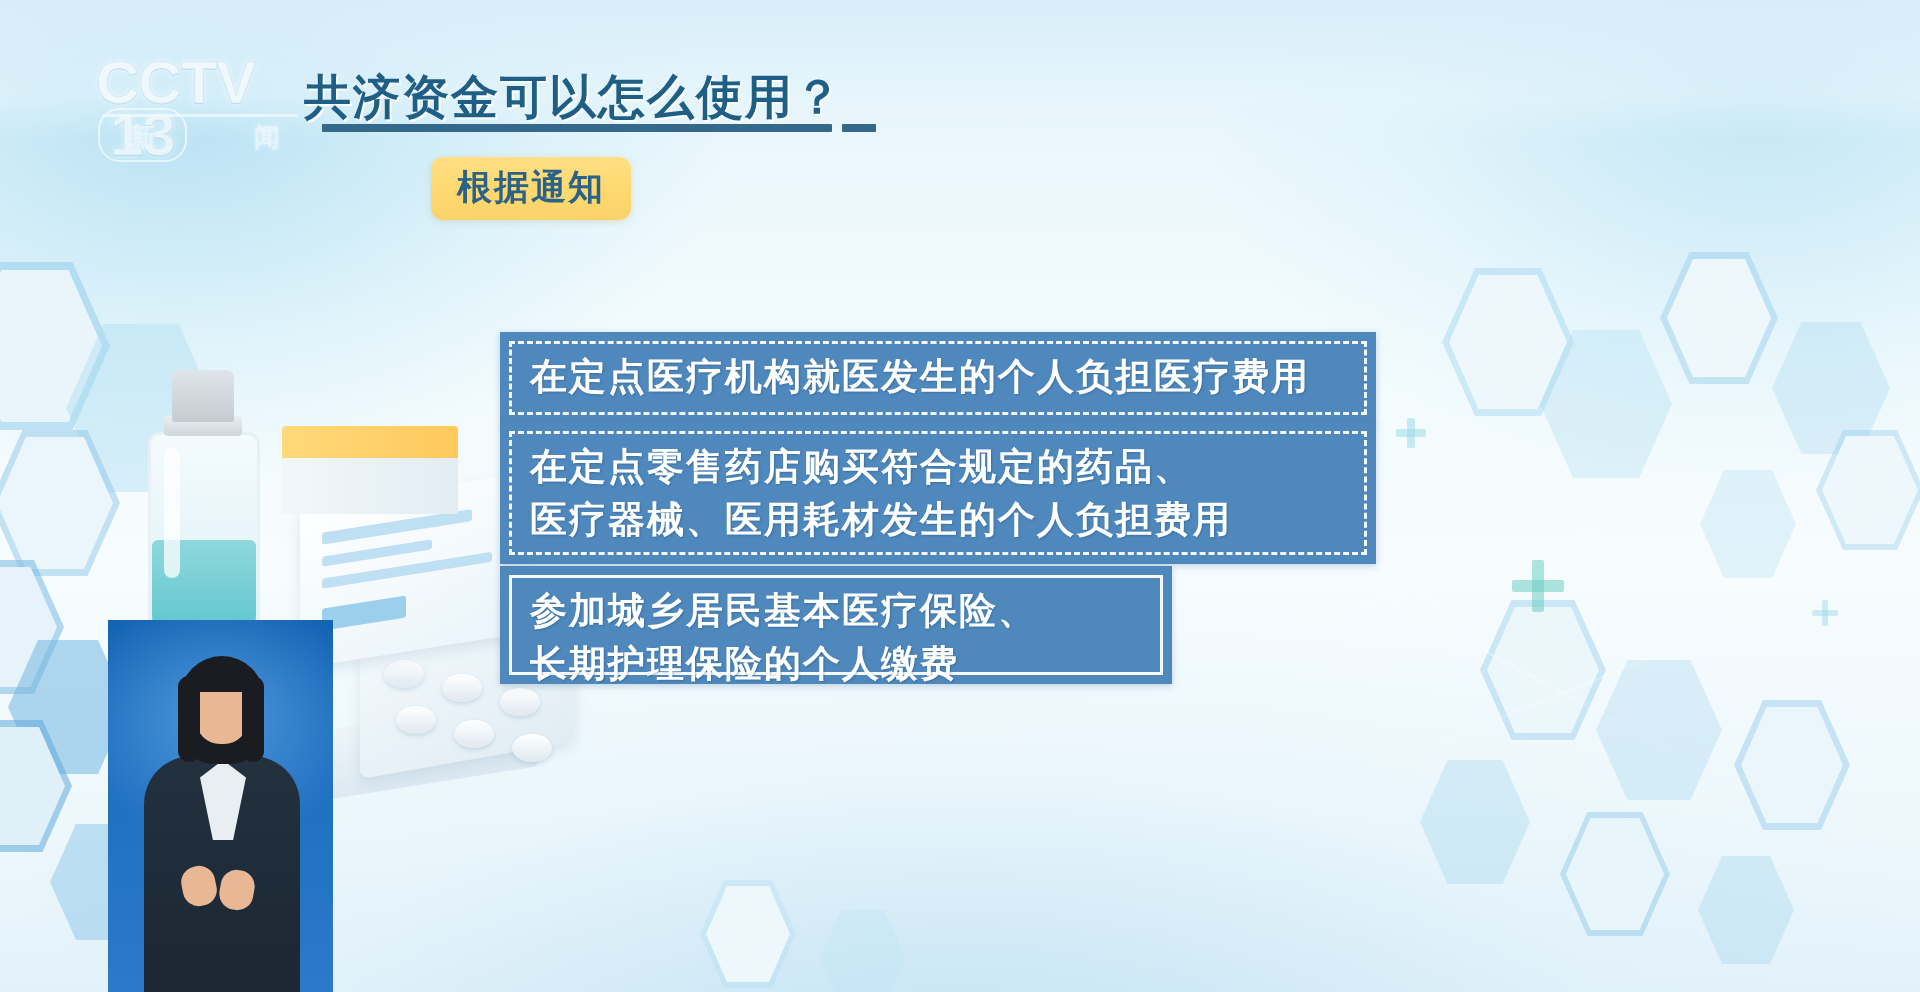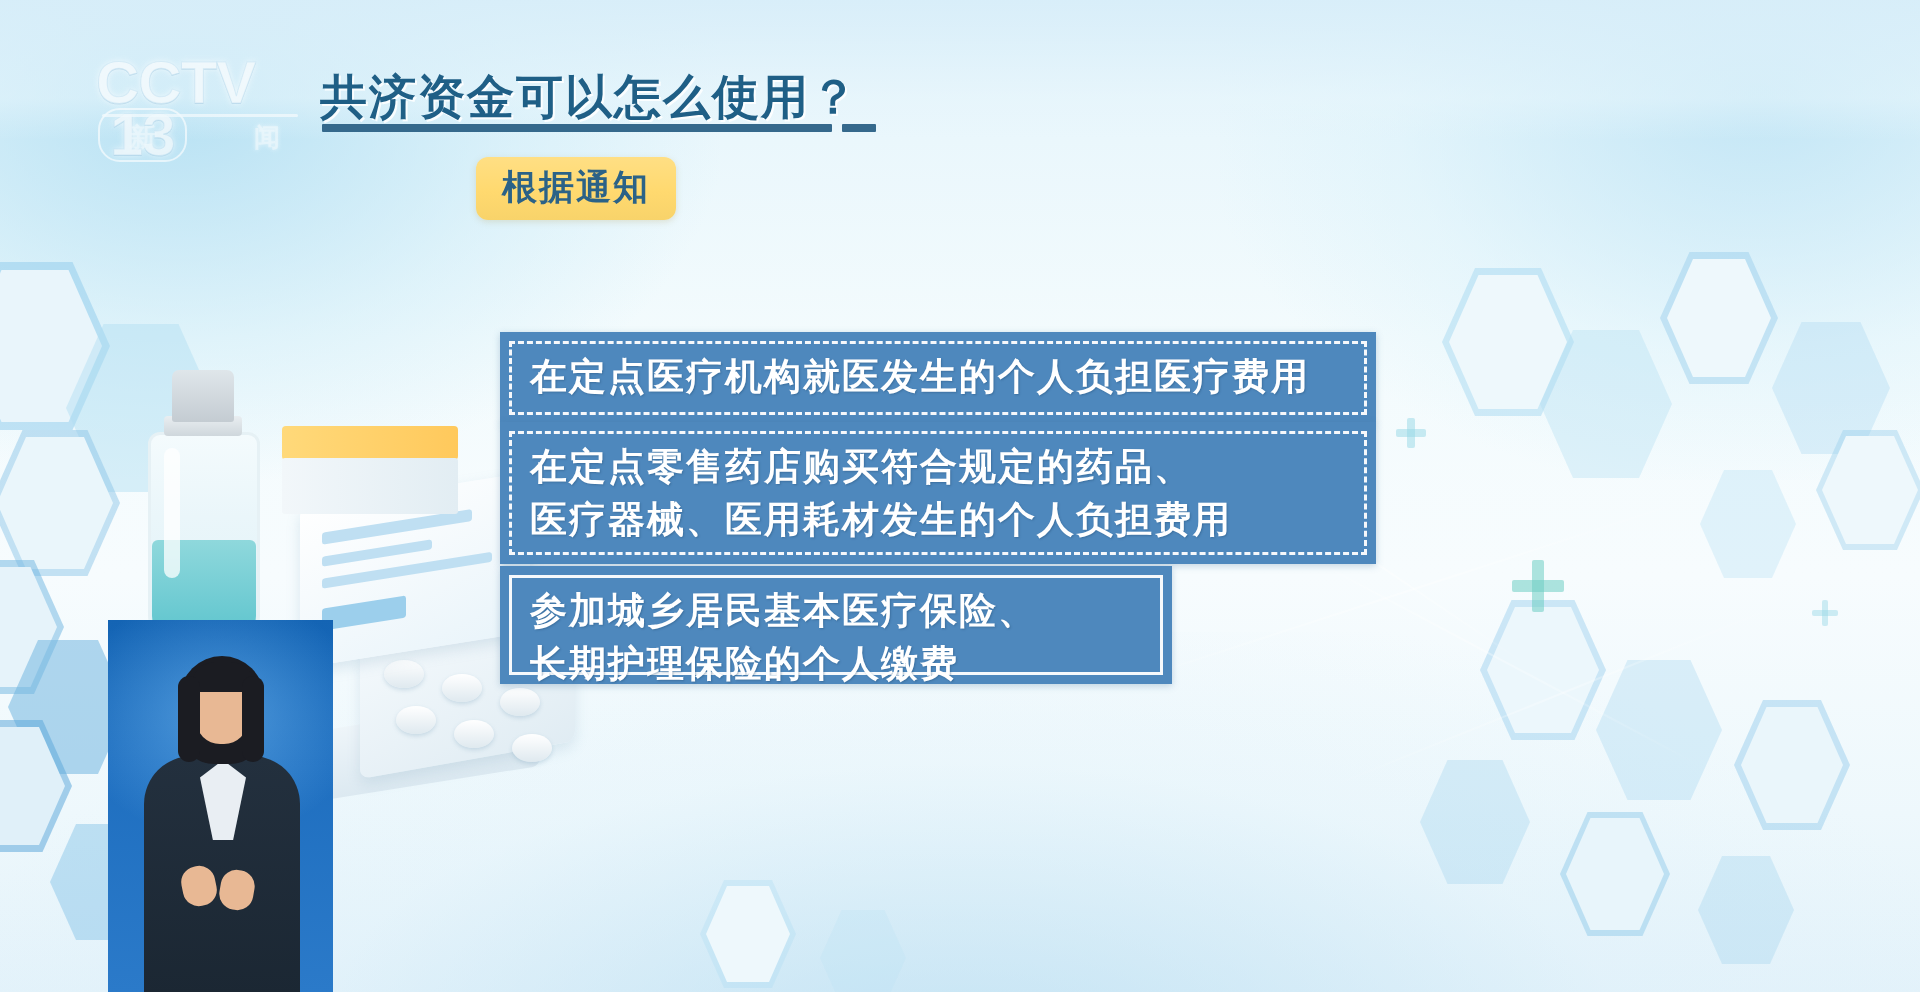--- a/index.html
+++ b/index.html
@@ -89,38 +89,38 @@
   .logo-sub{
     position:absolute; left:34px; top:62px; width:150px;
     display:flex; justify-content:space-between;
     font-size:26px; font-weight:bold;
     color:rgba(255,255,255,.62);
     text-shadow:0 0 4px rgba(255,255,255,.8);
   }
 
   
   .title{
-    position:absolute; left:320px; top:66px;
+    position:absolute; left:304px; top:66px;
     font-size:47px; font-weight:bold; letter-spacing:2px;
     color:#1f5f86;
     text-shadow:2px 2px 0 rgba(255,255,255,.85);
     white-space:nowrap;
   }
   .title-underline{
     position:absolute; left:322px; top:124px; width:510px; height:8px;
     background:#35698c; border-radius:1px;
   }
   .title-underline-dot{
     position:absolute; left:842px; top:124px; width:34px; height:8px;
     background:#35698c; border-radius:1px;
   }
 
   
   .badge{
-    position:absolute; left:476px; top:157px;
+    position:absolute; left:431px; top:157px;
     padding:7px 26px 9px;
     background:linear-gradient(180deg,#ffdf84 0%,#ffd96f 55%,#f8d36a 100%);
     border-radius:12px;
     font-size:35px; font-weight:bold; letter-spacing:2px;
     color:#2b6287;
     box-shadow:0 2px 6px rgba(180,160,90,.25);
   }
 
   
   .subtitle{

